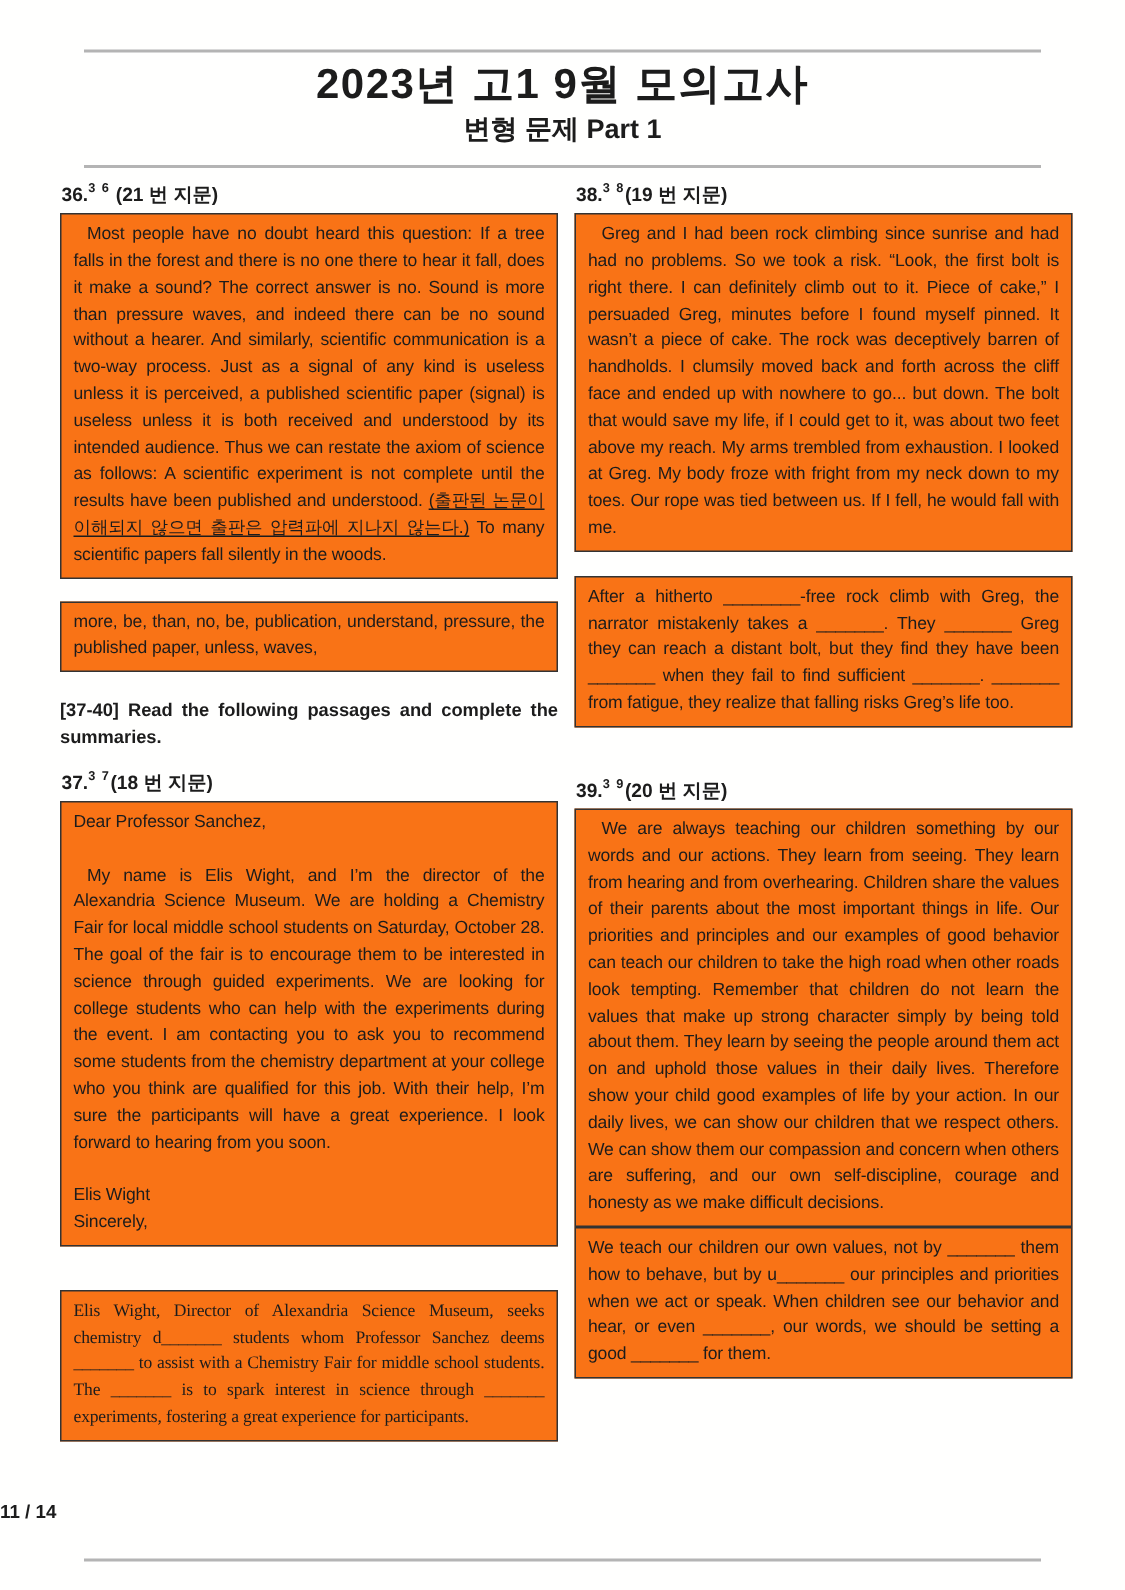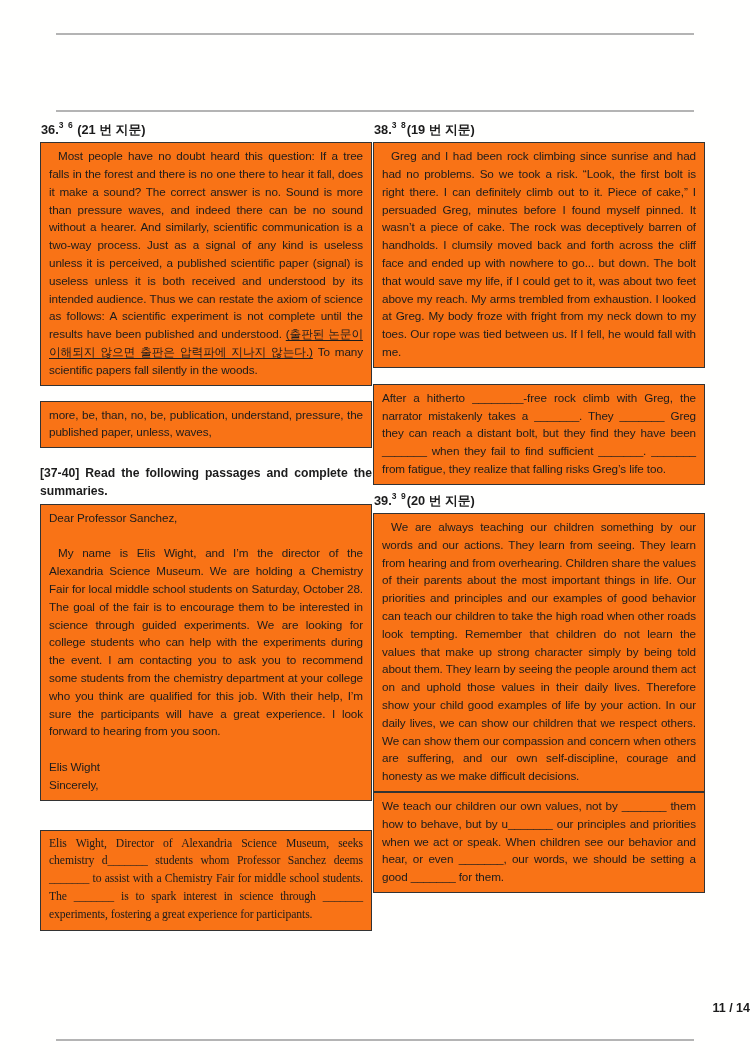--- a/index.html
+++ b/index.html
@@ -10,72 +10,77 @@
   }
   .rule{position:absolute;left:56px;width:638px;height:2px;background:#b4b4b4;}
   .rule-top{top:33px;}
   .rule-header{top:110px;}
   .rule-bottom{top:1039px;}
   .header{position:absolute;top:40px;left:0;width:750px;text-align:center;}
   .title{font-size:28px;font-weight:bold;letter-spacing:1px;line-height:32px;margin:0;}
   .subtitle{font-size:18px;font-weight:bold;margin:3px 0 0 0;line-height:22px;}
   .col{position:absolute;top:118px;width:332px;}
   .col-left{left:40px;}
-  .col-right{left:373px;}
+  .col-right{left:383px;}
   .q-label{font-size:12.8px;font-weight:bold;margin:0 0 4px 1px;line-height:17px;}
   .q-label sup{font-size:8.5px;letter-spacing:1px;position:relative;top:-1px;}
   .box{
     border:1px solid #333;padding:4px 8px 6px 8px;
     font-size:11.7px;line-height:17.8px;letter-spacing:-0.1px;
     text-align:justify;background:#f97316;
   }
   .box p{margin:0;}
   .indent{text-indent:9px;}
   .u{text-decoration:underline;text-underline-offset:2px;}
   .word-bank{margin-top:15px;}
   .instruction{
     font-size:12.2px;font-weight:bold;line-height:17.8px;
     margin:17px 0 0 0;text-align:justify;
   }
   .label-37{margin-top:9px;}
   .letter-box{margin-top:3px;}
   .letter-body{margin:17.8px 0 !important;}
   .summary-box{margin-top:29px;font-family:Liberation Serif, serif;}
   .summary-box-38{margin-top:16px;}
-  .label-39{margin-top:4px;margin-bottom:4px;}
+  .label-39{margin-top:30px;margin-bottom:4px;}
   .summary-box-39{}
   .footer{
-    position:absolute;top:1001px;left:0;width:750px;text-align:right;
+    position:absolute;top:1001px;left:0;width:750px;text-align:left;
     font-size:12.5px;font-weight:bold;
   }
 </style>
 </head>
 <body>
 
 <div class="page">
 
   <div class="rule rule-top"></div>
 
+  <div class="header">
+    <h1 class="title">2023년 고1 9월 모의고사</h1>
+    <h2 class="subtitle">변형 문제 Part 1</h2>
+  </div>
 
   <div class="rule rule-header"></div>
 
   <div class="col col-left">
 
     <div class="q-label"><span>36.</span><sup>3 6</sup><span> (21 번 지문)</span></div>
 
     <div class="box">
       <p class="indent"><span>Most people have no doubt heard this question: If a tree falls in the forest and there is no one there to hear it fall, does it make a sound? The correct answer is no. Sound is more than pressure waves, and indeed there can be no sound without a hearer. And similarly, scientific communication is a two-way process. Just as a signal of any kind is useless unless it is perceived, a published scientific paper (signal) is useless unless it is both received and understood by its intended audience. Thus we can restate the axiom of science as follows: A scientific experiment is not complete until the results have been published and understood. </span><span class="u">(출판된 논문이 이해되지 않으면 출판은 압력파에 지나지 않는다.)</span><span> To many scientific papers fall silently in the woods.</span></p>
     </div>
 
     <div class="box word-bank">
       <p>more, be, than, no, be, publication, understand, pressure, the published paper, unless, waves,</p>
     </div>
 
     <p class="instruction">[37-40] Read the following passages and complete the summaries.</p>
 
+    <div class="q-label label-37"><span>37.</span><sup>3 7</sup><span>(18 번 지문)</span></div>
 
     <div class="box letter-box">
       <p>Dear Professor Sanchez,</p>
       <p class="letter-body indent">My name is Elis Wight, and I’m the director of the Alexandria Science Museum. We are holding a Chemistry Fair for local middle school students on Saturday, October 28. The goal of the fair is to encourage them to be interested in science through guided experiments. We are looking for college students who can help with the experiments during the event. I am contacting you to ask you to recommend some students from the chemistry department at your college who you think are qualified for this job. With their help, I’m sure the participants will have a great experience. I look forward to hearing from you soon.</p>
       <p>Elis Wight</p>
       <p>Sincerely,</p>
     </div>
 
     <div class="box summary-box">
       <p>Elis Wight, Director of Alexandria Science Museum, seeks chemistry d_______ students whom Professor Sanchez deems _______ to assist with a Chemistry Fair for middle school students. The _______ is to spark interest in science through _______ experiments, fostering a great experience for participants.</p>

